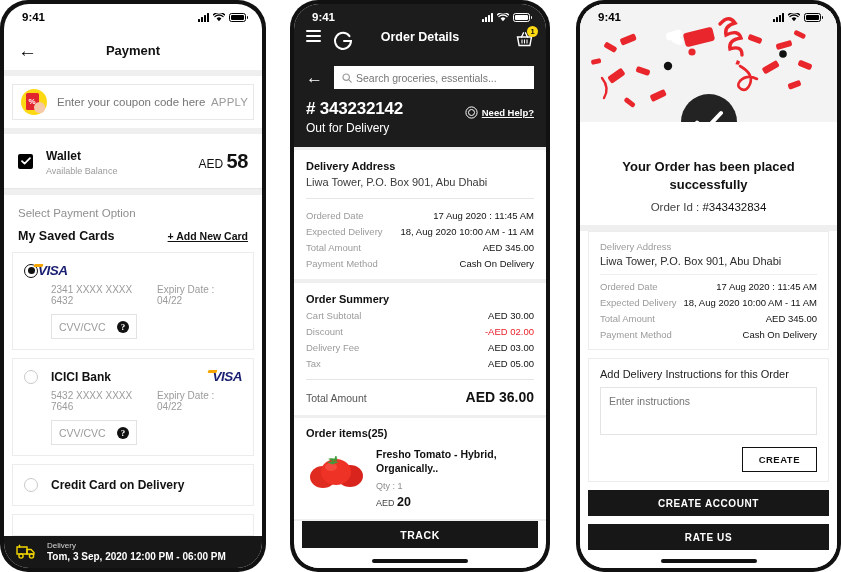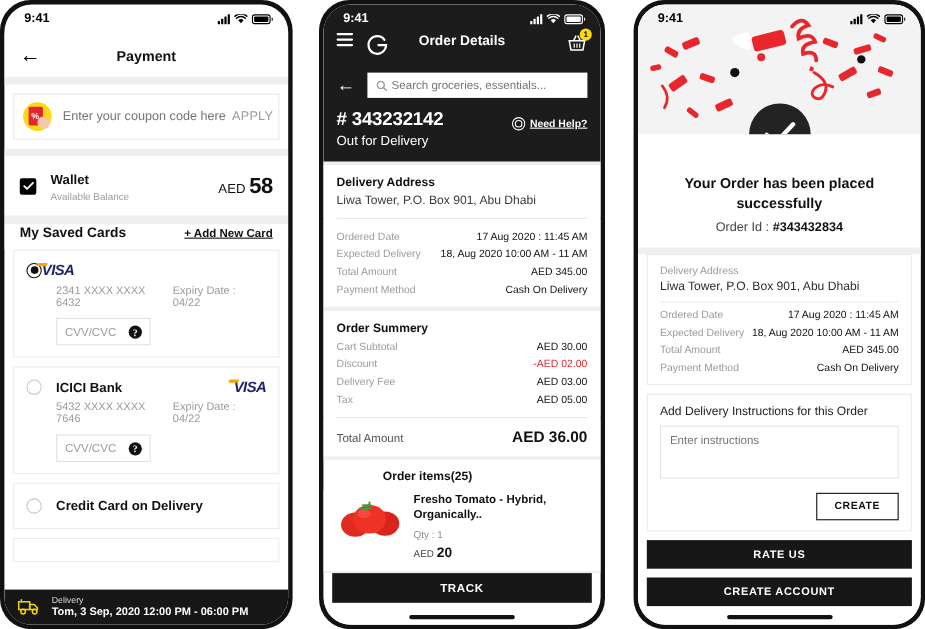--- a/index.html
+++ b/index.html
@@ -206,21 +206,21 @@
   .kv .k { color: #9b9b9b; }
   .kv .v { color: #111; }
   .kv .v.red { color: #e8222c; }
   .sum-title { font-size: 11px; font-weight: bold; color: #111; margin-bottom: 5px; }
   .total-row {
     display:flex; justify-content: space-between; align-items: baseline;
     padding: 9px 12px 10px; background: #fff;
   }
   .total-k { font-size: 10.5px; color: #555; }
   .total-v { font-size: 14px; font-weight: bold; color: #111; }
-  .items-title { font-size: 11px; font-weight: bold; color: #111; padding: 9px 12px 7px; background:#fff;margin-left:42px; }
+  .items-title { font-size: 11px; font-weight: bold; color: #111; padding: 9px 12px 7px; background:#fff; }
   .item {
     display: flex; gap: 10px; padding: 2px 12px 10px; background:#fff; align-items: flex-start;
   }
   .tomato { width: 60px; height: 44px; flex: 0 0 60px; }
   .item-name { font-size: 10.5px; font-weight: bold; color: #111; line-height: 1.3; }
   .item-qty { font-size: 9px; color: #8d8d8d; margin-top: 5px; }
   .item-price { font-size: 9px; color: #444; margin-top: 4px; }
   .item-price b { font-size: 12.5px; color: #111; }
   .track-btn {
     flex: 0 0 auto; margin: 0 8px 6px; height: 27px; background: #171717; color: #fff;
@@ -243,21 +243,21 @@
     position: absolute; left: 50%; bottom: -28px; transform: translateX(-50%);
     width: 56px; height: 56px; border-radius: 50%; background: #232323;
     display: flex; align-items: center; justify-content: center; z-index: 4;
   }
   .p3-body { flex: 1 1 auto; background: #fff; overflow: hidden; }
   .succ-title {
     text-align: center; font-size: 13px; font-weight: bold; color: #111;
     padding: 36px 30px 0; line-height: 1.35;
   }
   .succ-id { text-align:center; font-size: 11.5px; color: #444; padding: 8px 0 12px; }
-  .succ-id b { font-weight: bold; color: #111; }
+  .succ-id b { font-weight: normal; color: #111; }
   .p3-card { border: 1px solid #ececec; margin: 0 8px 8px; padding: 9px 11px; background:#fff; }
   .p3-lbl { font-size: 9.5px; color: #9b9b9b; }
   .p3-addr { font-size: 11px; color: #2c2c2c; margin-top: 3px; padding-bottom: 7px; border-bottom: 1px solid #ededed; }
   .instr-title { font-size: 11px; color: #222; margin-bottom: 7px; }
   .instr-area {
     width: 100%; height: 48px; border: 1px solid #e4e4e4; padding: 7px 8px;
     font-size: 10.5px; color: #9b9b9b; font-family: inherit; resize: none; outline: none;
   }
   .submit-wrap { display: flex; justify-content: flex-end; margin-top: 8px; }
   .submit-btn {
@@ -330,20 +330,21 @@
         </span>
         <span class="wallet-amt">
           <span>AED</span>
           <b>58</b>
         </span>
       </div>
 
       <div class="hr"></div>
       <div class="gap" style="height:7px"></div>
 
+      <div class="sec-label">Select Payment Option</div>
 
       <div class="saved-row">
         <span class="saved-title">My Saved Cards</span>
         <span class="add-card">+ Add New Card</span>
       </div>
 
       <div class="card-box">
         <div class="card-top">
           <span class="radio">
               <i></i>
@@ -667,22 +668,22 @@
         </div>
 
         <div class="p3-card">
           <div class="instr-title">Add Delivery Instructions for this Order</div>
           <textarea class="instr-area" placeholder="Enter instructions" style=""></textarea>
           <div class="submit-wrap">
             <button class="submit-btn">CREATE</button>
           </div>
         </div>
 
+        <div class="blk-btn">CREATE ACCOUNT</div>
         <div class="blk-btn">RATE US</div>
-        <div class="blk-btn">CREATE ACCOUNT</div>
 
       </div>
       <div class="home-ind">
           <i></i>
         </div>
     </div>
   </div>
 
 </div>
 

